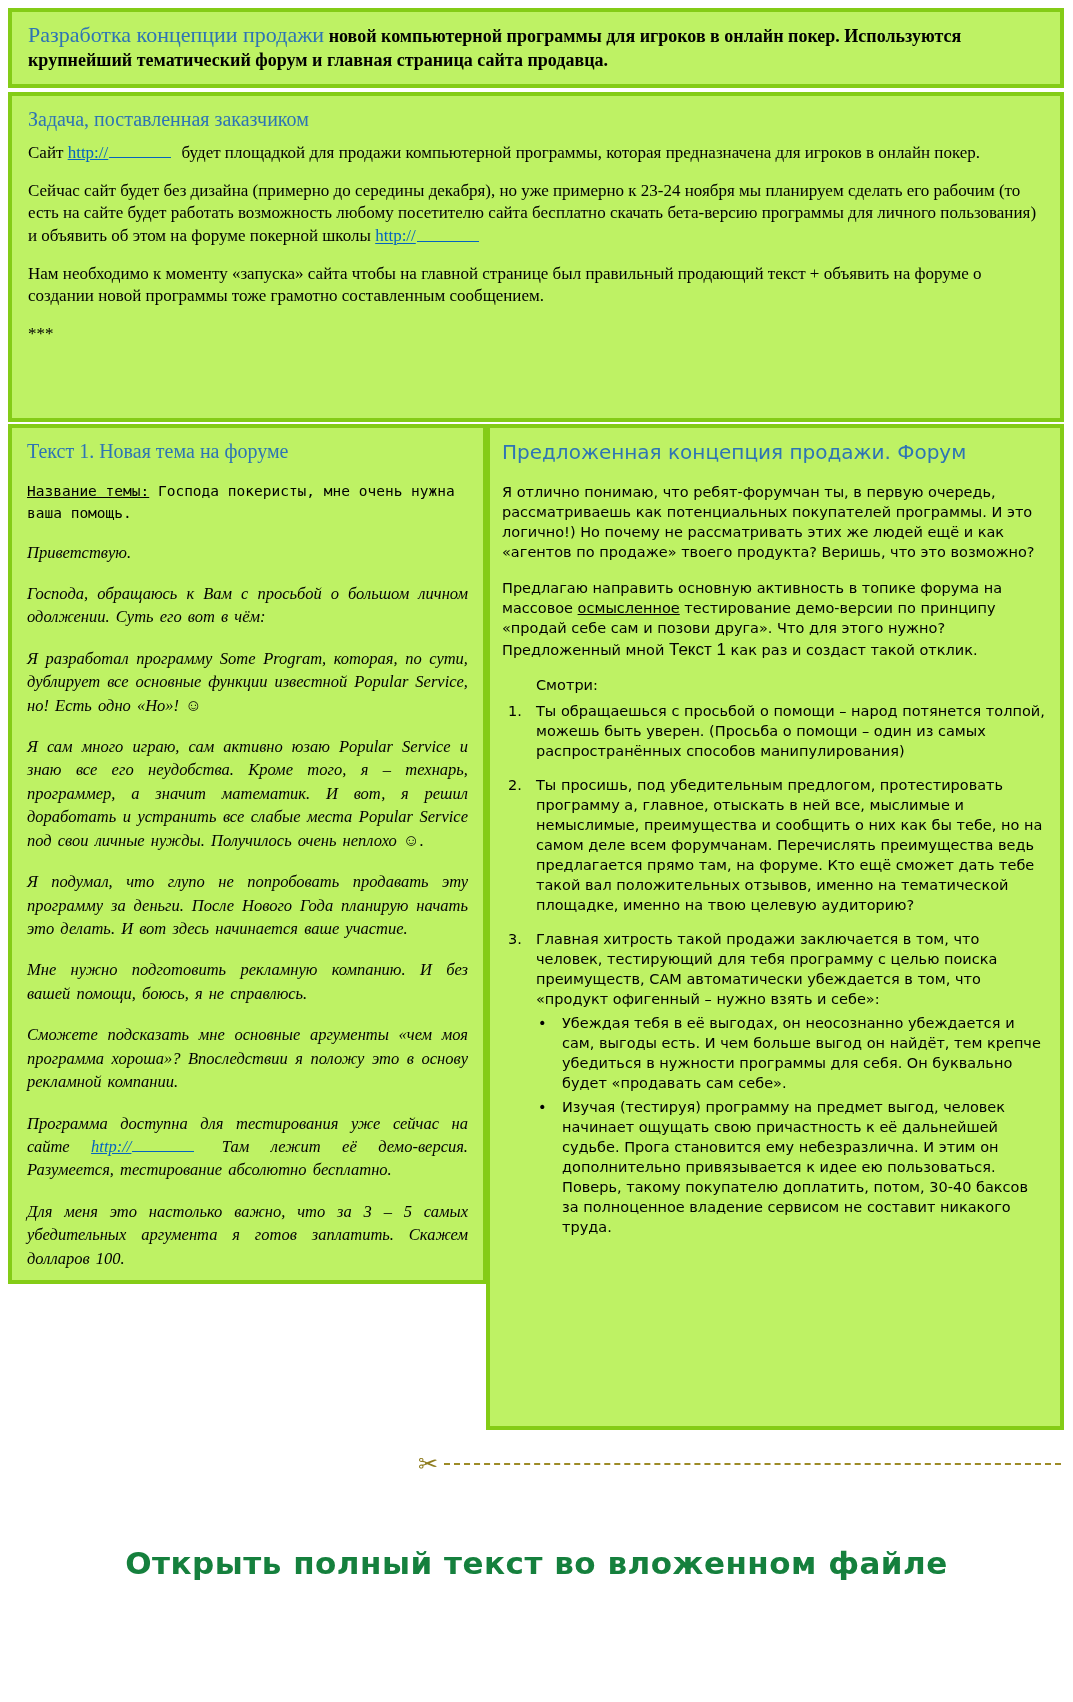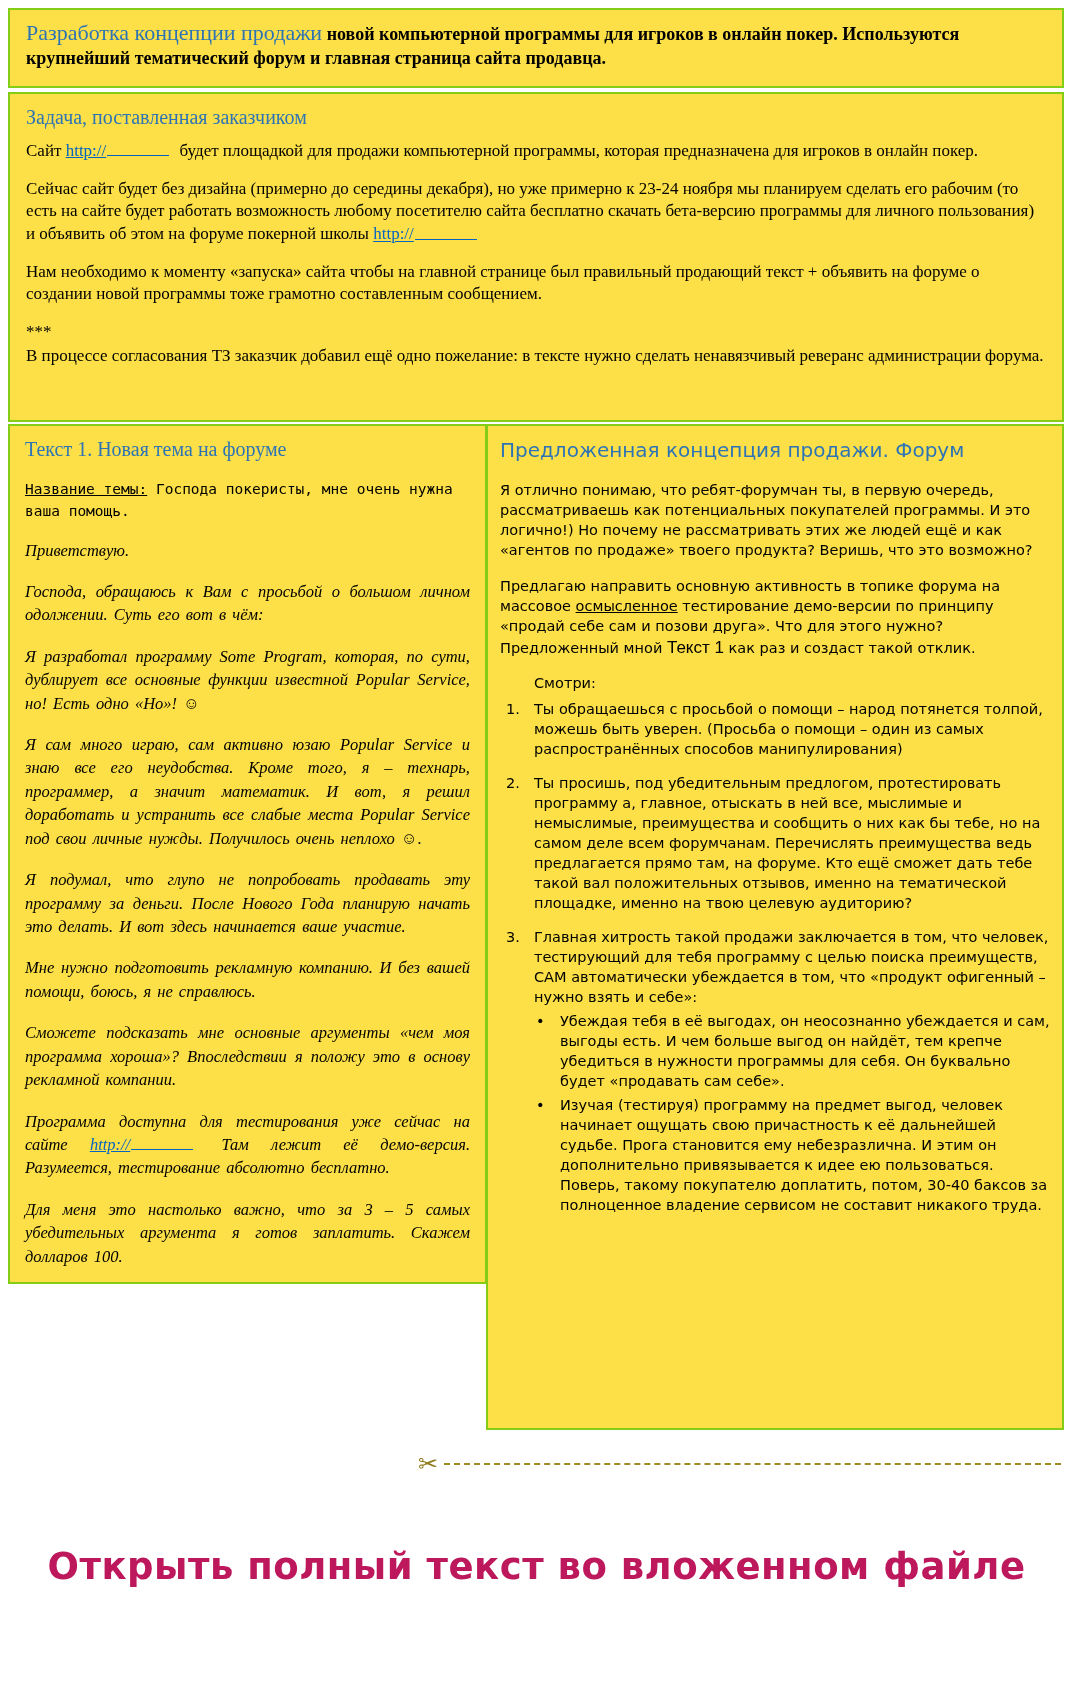--- a/index.html
+++ b/index.html
@@ -1,21 +1,21 @@
 <!DOCTYPE html>
 <html><head>
 <meta charset="utf-8">
 <style>
   html,body { margin:0; padding:0; }
   body {
     width:1073px; height:1702px; position:relative;
     background:#ffffff; color:#000;
     font-family:"Liberation Serif", serif;
   }
-  .box { position:absolute; box-sizing:border-box; border:2px solid #84cc16; background:#fde047; overflow:hidden; }
+  .box { position:absolute; box-sizing:border-box; border:4px solid #84cc16; background:#bef264; overflow:hidden; }
 
   
   .intro-box { top:8px; left:8px; width:1056px; height:80px; padding:10px 16px; }
   .intro-title { color:#2E74B5; font-size:22px; font-weight:normal; }
   .intro-rest  { font-size:18px; font-weight:bold; line-height:1.35; }
 
   
   .task-box { top:92px; left:8px; width:1056px; height:330px; padding:8px 16px 16px 16px; }
   .h-blue { color:#2E74B5; font-size:20px; font-weight:normal; margin:4px 0 10px 0; }
   .task-p { font-size:17px; line-height:1.32; margin:0 0 15px 0; }
@@ -47,21 +47,21 @@
   .bul-item .bul { width:24px; flex:0 0 24px; margin-left:36px; text-align:left; }
   .bul-item .bul-text { flex:1; }
 
   
   .cut-row { position:absolute; top:1452px; left:418px; right:12px; display:flex; align-items:center; color:#8f7d1f; }
   .cut-row .scissors { font-size:24px; line-height:1; transform:rotate(0deg); margin-right:6px; }
   .cut-row .dash { flex:1; border-top:2px dashed #9d8b26; height:0; }
 
   .cta { position:absolute; top:1545px; left:0; width:100%; text-align:center;
          font-family:"DejaVu Sans", sans-serif; font-weight:bold;
-         font-size:37px; color:#be185d; letter-spacing:0.5px; }
+         font-size:31px; color:#15803d; letter-spacing:0.5px; }
 </style>
 </head>
 <body>
 
 <div class="box intro-box">
   <span class="intro-title">Разработка концепции продажи</span><span class="intro-rest"> новой компьютерной программы для игроков в онлайн покер. Используются крупнейший тематический форум и главная страница сайта продавца.</span>
 </div>
 
 <div class="box task-box">
   <div class="h-blue">Задача, поставленная заказчиком</div>
@@ -74,21 +74,20 @@
 
   <p class="task-p">
     <span>Сейчас сайт будет без дизайна (примерно до середины декабря), но уже примерно к 23-24 ноября мы планируем сделать его рабочим (то есть на сайте будет работать возможность любому посетителю сайта бесплатно скачать бета-версию программы для личного пользования) и объявить об этом на форуме покерной школы </span>
     <a class="link">http://</a><span class="blank"></span>
   </p>
 
   <p class="task-p">Нам необходимо  к моменту «запуска» сайта чтобы на главной странице был правильный продающий текст + объявить на форуме о создании новой программы тоже грамотно составленным сообщением.</p>
 
   <p class="task-p stars">***</p>
 
-  <p class="task-p">В процессе согласования ТЗ заказчик добавил ещё одно пожелание: в тексте нужно сделать ненавязчивый реверанс администрации форума.</p>
 </div>
 
 <div class="box left-box">
   <div class="h-blue">Текст 1. Новая тема на форуме</div>
 
   <p class="topic">
     <span class="u">Название темы:</span><span> Господа  покеристы,  мне очень  нужна  ваша  помощь.</span>
   </p>
 
   <p class="it">Приветствую.</p>

